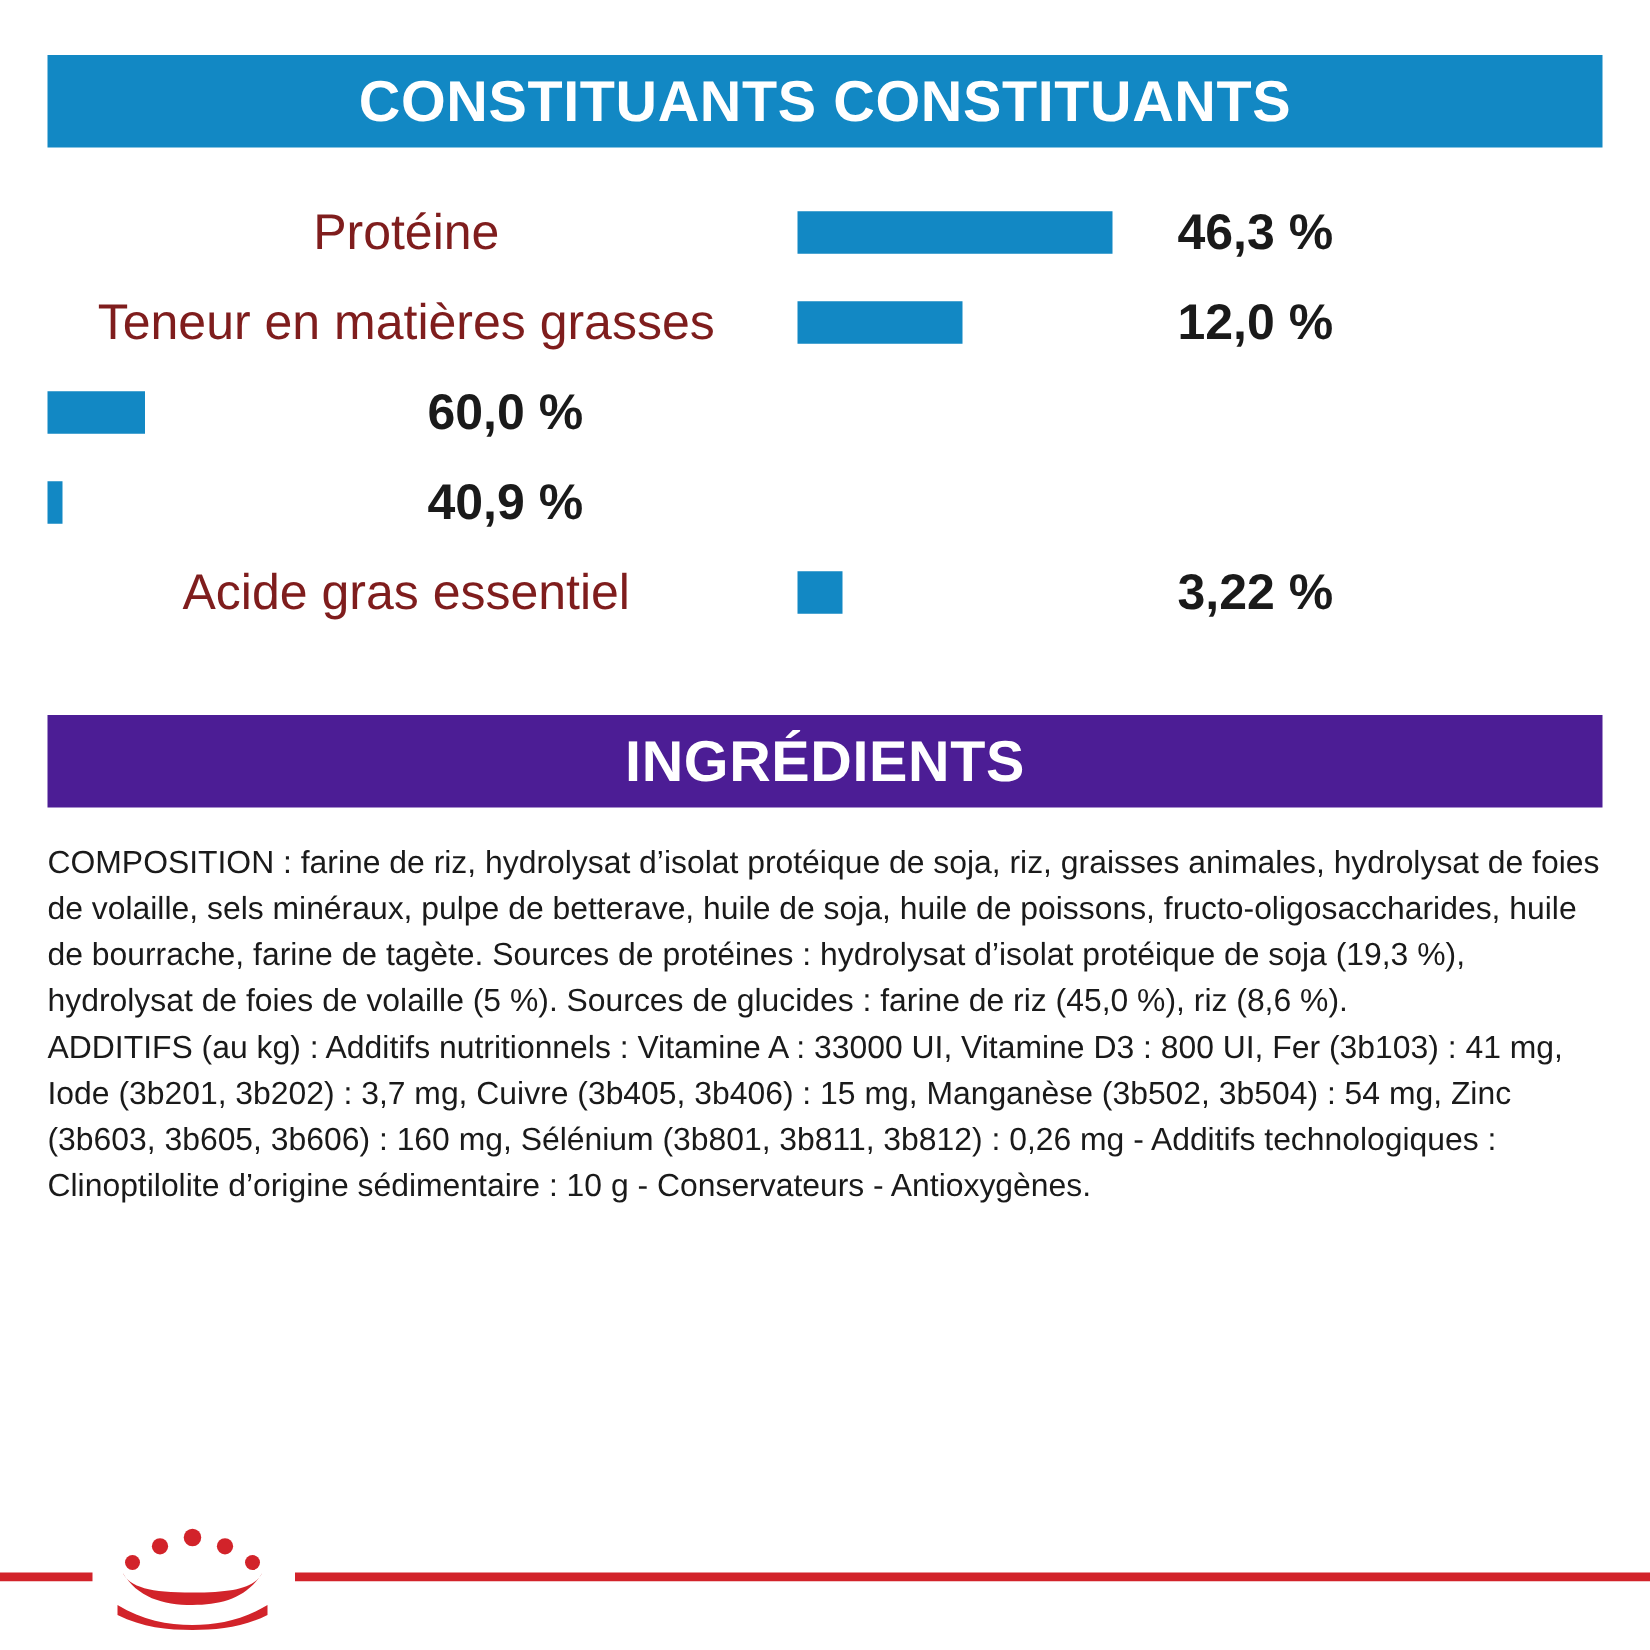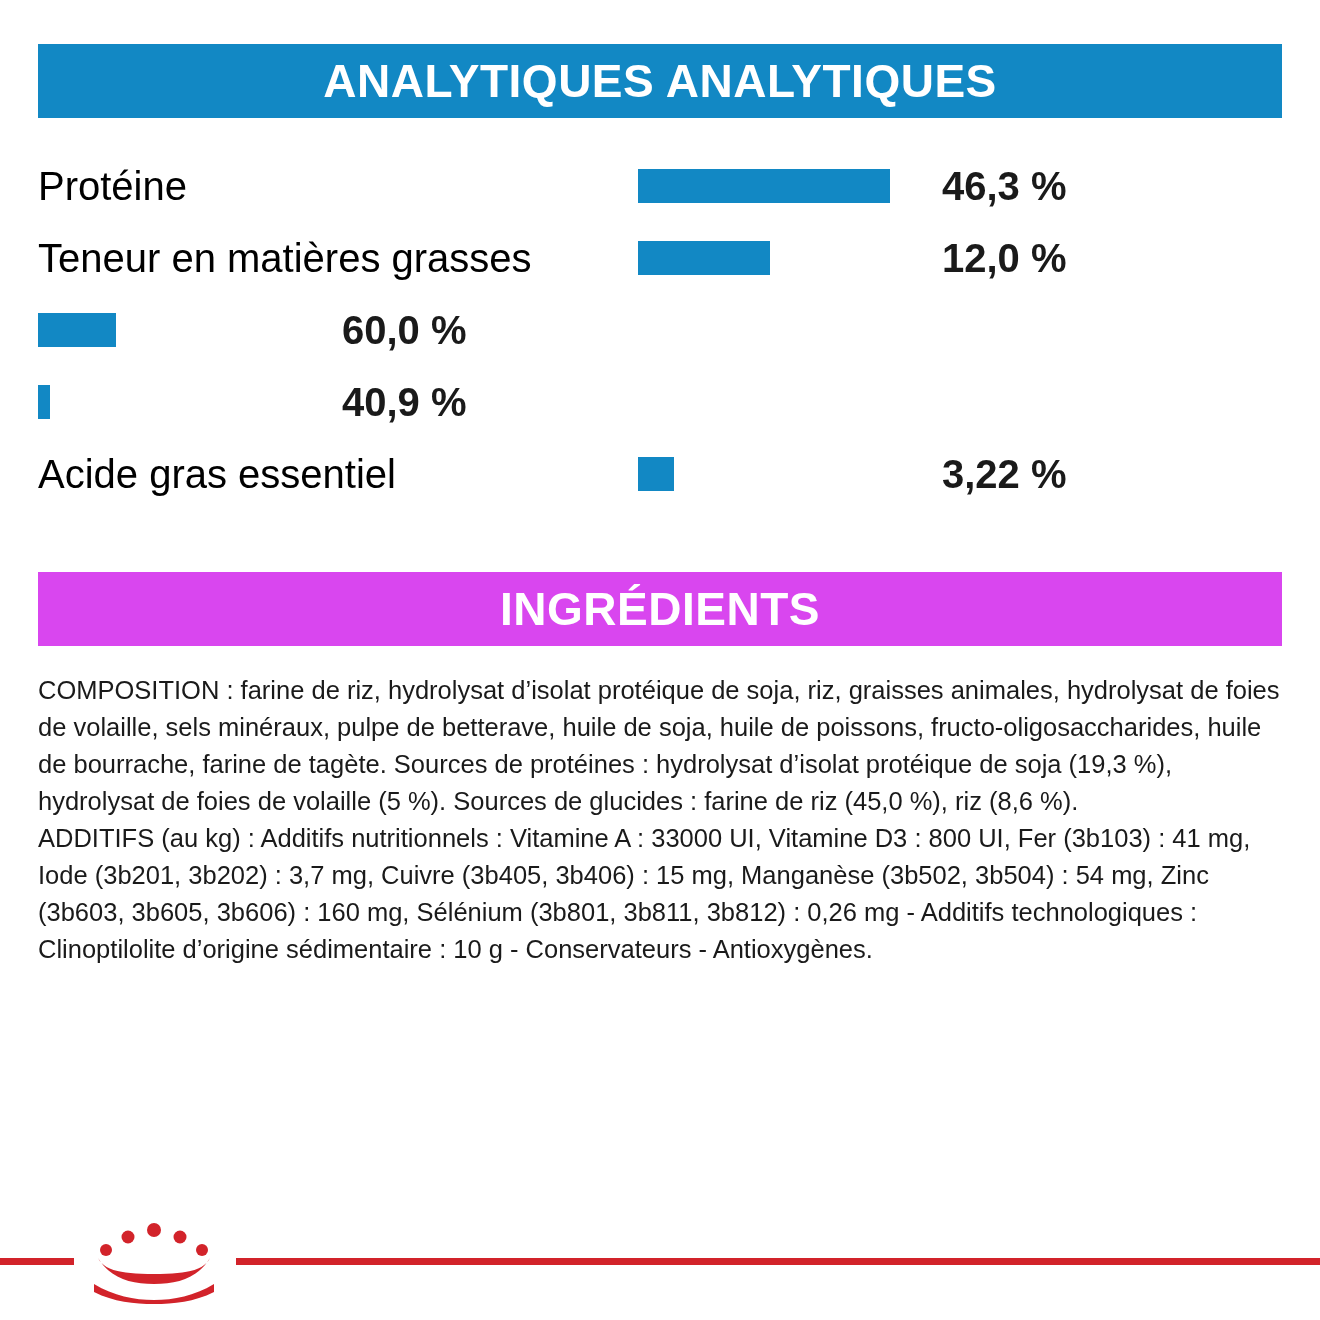--- a/index.html
+++ b/index.html
@@ -58,23 +58,23 @@
     width: 1244px;
     height: 400px;
   }
   .chart-row {
     display: flex;
     align-items: center;
     height: 72px;
   }
   .chart-label {
     width: 600px;
-    text-align: left;
+    text-align: center;
     font-size: 40px;
-    color: #000000;
+    color: #7f1d1d;
     padding-right: 26px;
     box-sizing: border-box;
     white-space: nowrap;
   }
   .chart-barwrap {
     width: 290px;
     display: flex;
     align-items: center;
   }
   .chart-bar {
@@ -128,21 +128,21 @@
     top: 16px;
     width: 140px;
     height: 82px;
   }
 </style>
 </head>
 <body>
 
 <div class="page">
 
-  <div class="section-bar" id="analytical-header-bar" style="background: rgb(18, 136, 196);">ANALYTIQUES ANALYTIQUES</div>
+  <div class="section-bar" id="analytical-header-bar" style="background: rgb(18, 136, 196);">CONSTITUANTS CONSTITUANTS</div>
 
   <div id="analytical-chart">
 
     <div class="chart-row">
       <div class="chart-label">Protéine</div>
       <div class="chart-barwrap">
         <span class="chart-bar" style="width: 252px; background: rgb(18, 136, 196);"></span>
       </div>
       <div class="chart-value">46,3 %</div>
     </div>
@@ -172,21 +172,21 @@
     <div class="chart-row">
       <div class="chart-label">Acide gras essentiel</div>
       <div class="chart-barwrap">
         <span class="chart-bar" style="width: 36px; background: rgb(18, 136, 196);"></span>
       </div>
       <div class="chart-value">3,22 %</div>
     </div>
 
   </div>
 
-  <div class="section-bar" id="ingredients-header-bar" style="background: #d946ef;">INGRÉDIENTS</div>
+  <div class="section-bar" id="ingredients-header-bar" style="background: #4c1d95;">INGRÉDIENTS</div>
 
   <div id="ingredients-text">
     <p>COMPOSITION : farine de riz, hydrolysat d’isolat protéique de soja, riz, graisses animales, hydrolysat de foies de volaille, sels minéraux, pulpe de betterave, huile de soja, huile de poissons, fructo-oligosaccharides, huile de bourrache, farine de tagète. Sources de protéines : hydrolysat d’isolat protéique de soja (19,3 %), hydrolysat de foies de volaille (5 %). Sources de glucides : farine de riz (45,0 %), riz (8,6 %).</p>
     <p>ADDITIFS (au kg) : Additifs nutritionnels : Vitamine A : 33000 UI, Vitamine D3 : 800 UI, Fer (3b103) : 41 mg, Iode (3b201, 3b202) : 3,7 mg, Cuivre (3b405, 3b406) : 15 mg, Manganèse (3b502, 3b504) : 54 mg, Zinc (3b603, 3b605, 3b606) : 160 mg, Sélénium (3b801, 3b811, 3b812) : 0,26 mg - Additifs technologiques : Clinoptilolite d’origine sédimentaire : 10 g - Conservateurs - Antioxygènes.</p>
   </div>
 
   <div id="footer">
     <div class="footer-rule" id="footer-rule-left"></div>
     <div class="footer-rule" id="footer-rule-right"></div>
 

